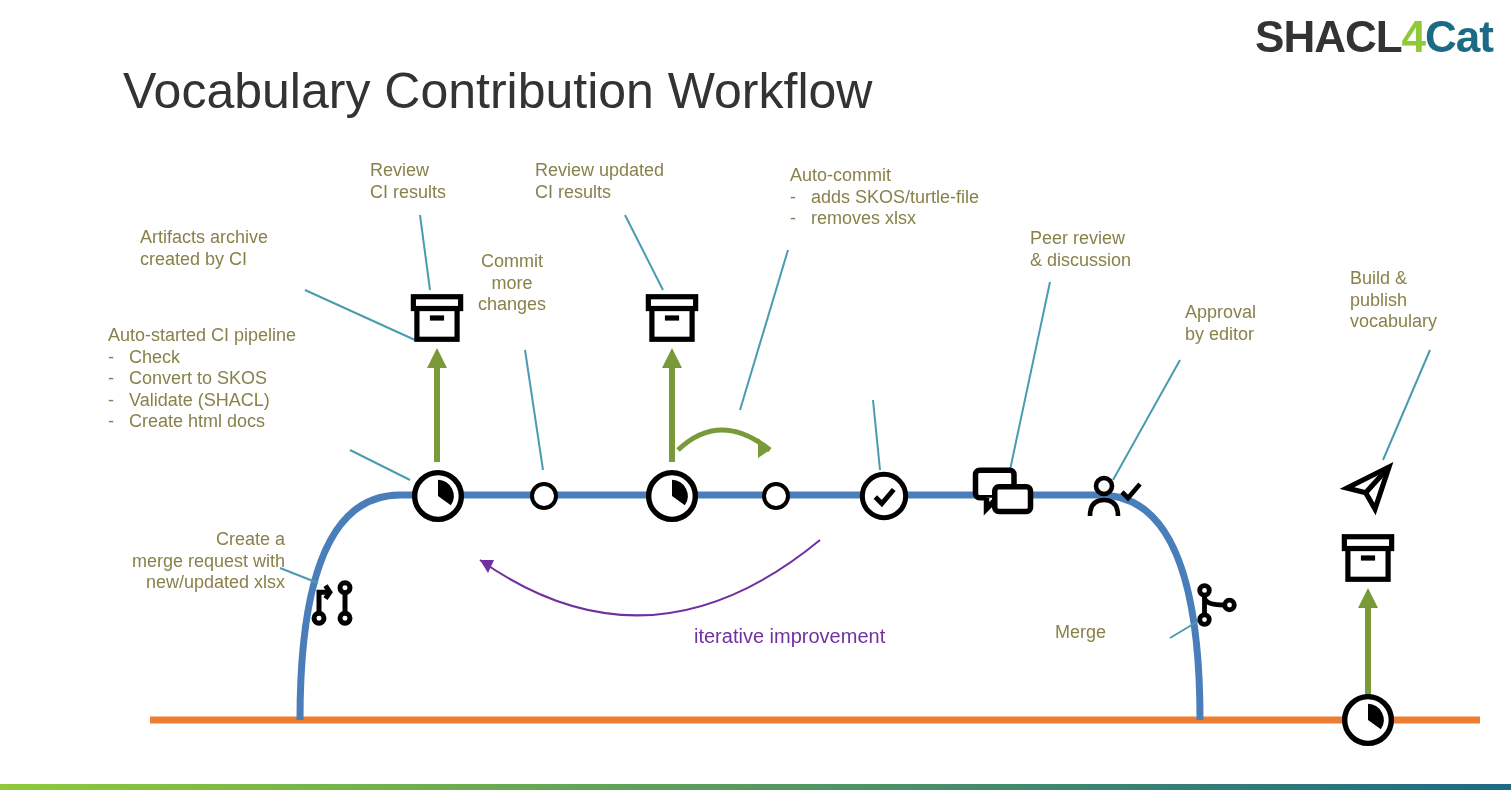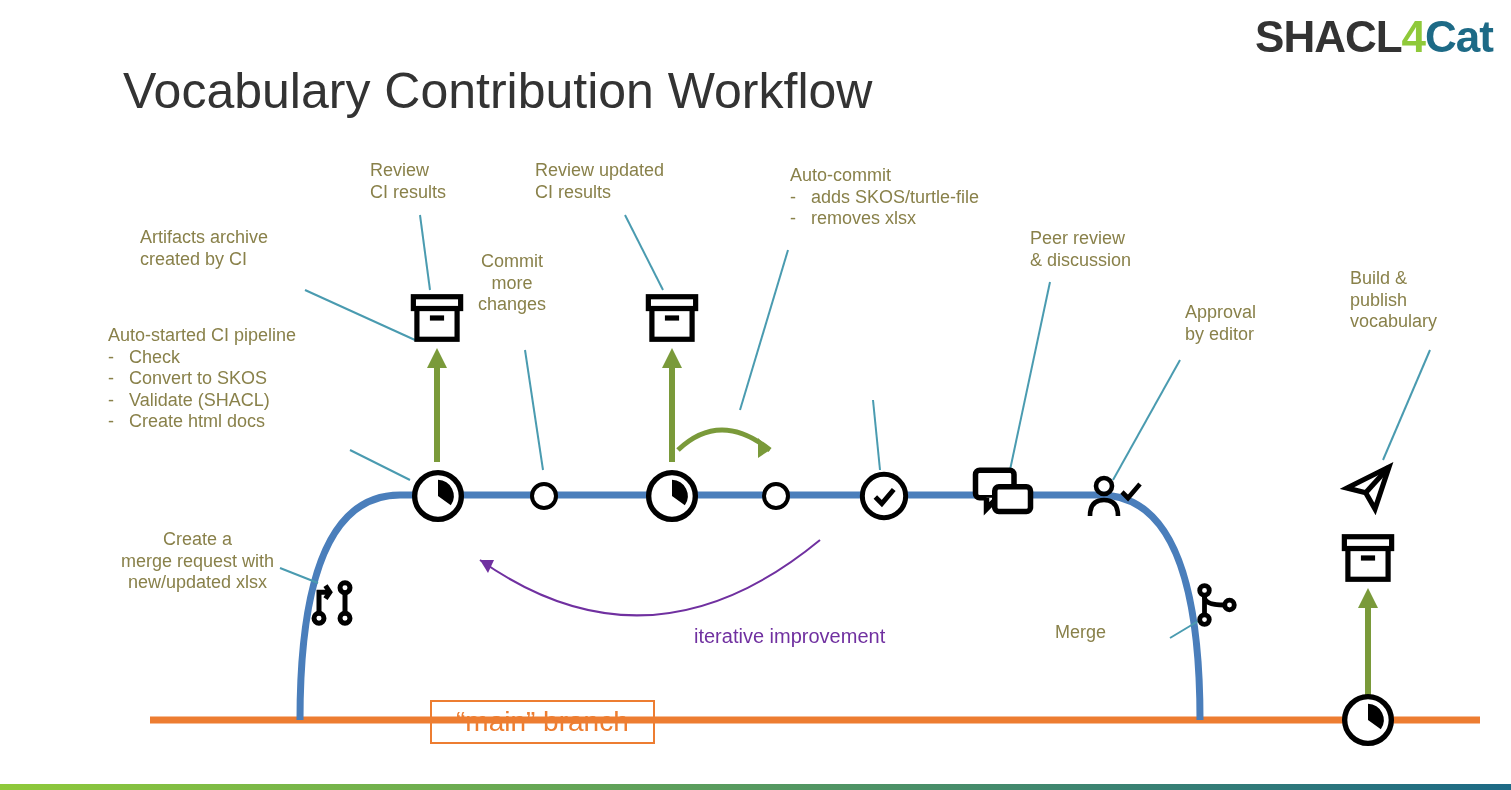--- a/index.html
+++ b/index.html
@@ -158,21 +158,21 @@
         <line x1="9" y1="11" x2="15" y2="11"></line>
       </svg>
   </div>
   <div class="icon" style="left:1340px;top:460px">
     <svg width="56" height="56" viewBox="0 0 24 24" fill="none" stroke="#000" stroke-width="2.2">
         <path d="M3 12 L21 3 L15 21 L11 14 Z"></path>
         <path d="M11 14 L21 3"></path>
       </svg>
   </div>
 
-  <div class="label list" style="left:110px;top:529px;text-align:center;width:175px">Create a
+  <div class="label list" style="left:110px;top:529px;text-align:right;width:175px">Create a
 merge request with
 new/updated xlsx</div>
   <div class="label list" style="left:108px;top:325px">Auto-started CI pipeline
 -   Check
 -   Convert to SKOS
 -   Validate (SHACL)
 -   Create html docs</div>
   <div class="label list" style="left:140px;top:227px">Artifacts archive
 created by CI</div>
   <div class="label list" style="left:370px;top:160px">Review
@@ -188,15 +188,14 @@
   <div class="label list" style="left:1030px;top:228px">Peer review
 &amp; discussion</div>
   <div class="label list" style="left:1185px;top:302px">Approval
 by editor</div>
   <div class="label" style="left:1055px;top:622px">Merge</div>
   <div class="label list" style="left:1350px;top:268px">Build &amp;
 publish
 vocabulary</div>
   <div class="purple-label" style="left:694px;top:625px">iterative improvement</div>
 
-  <div class="main-branch">“main” branch</div>
   <div class="footer-bar"></div>
 </div>
 
 </body></html>

